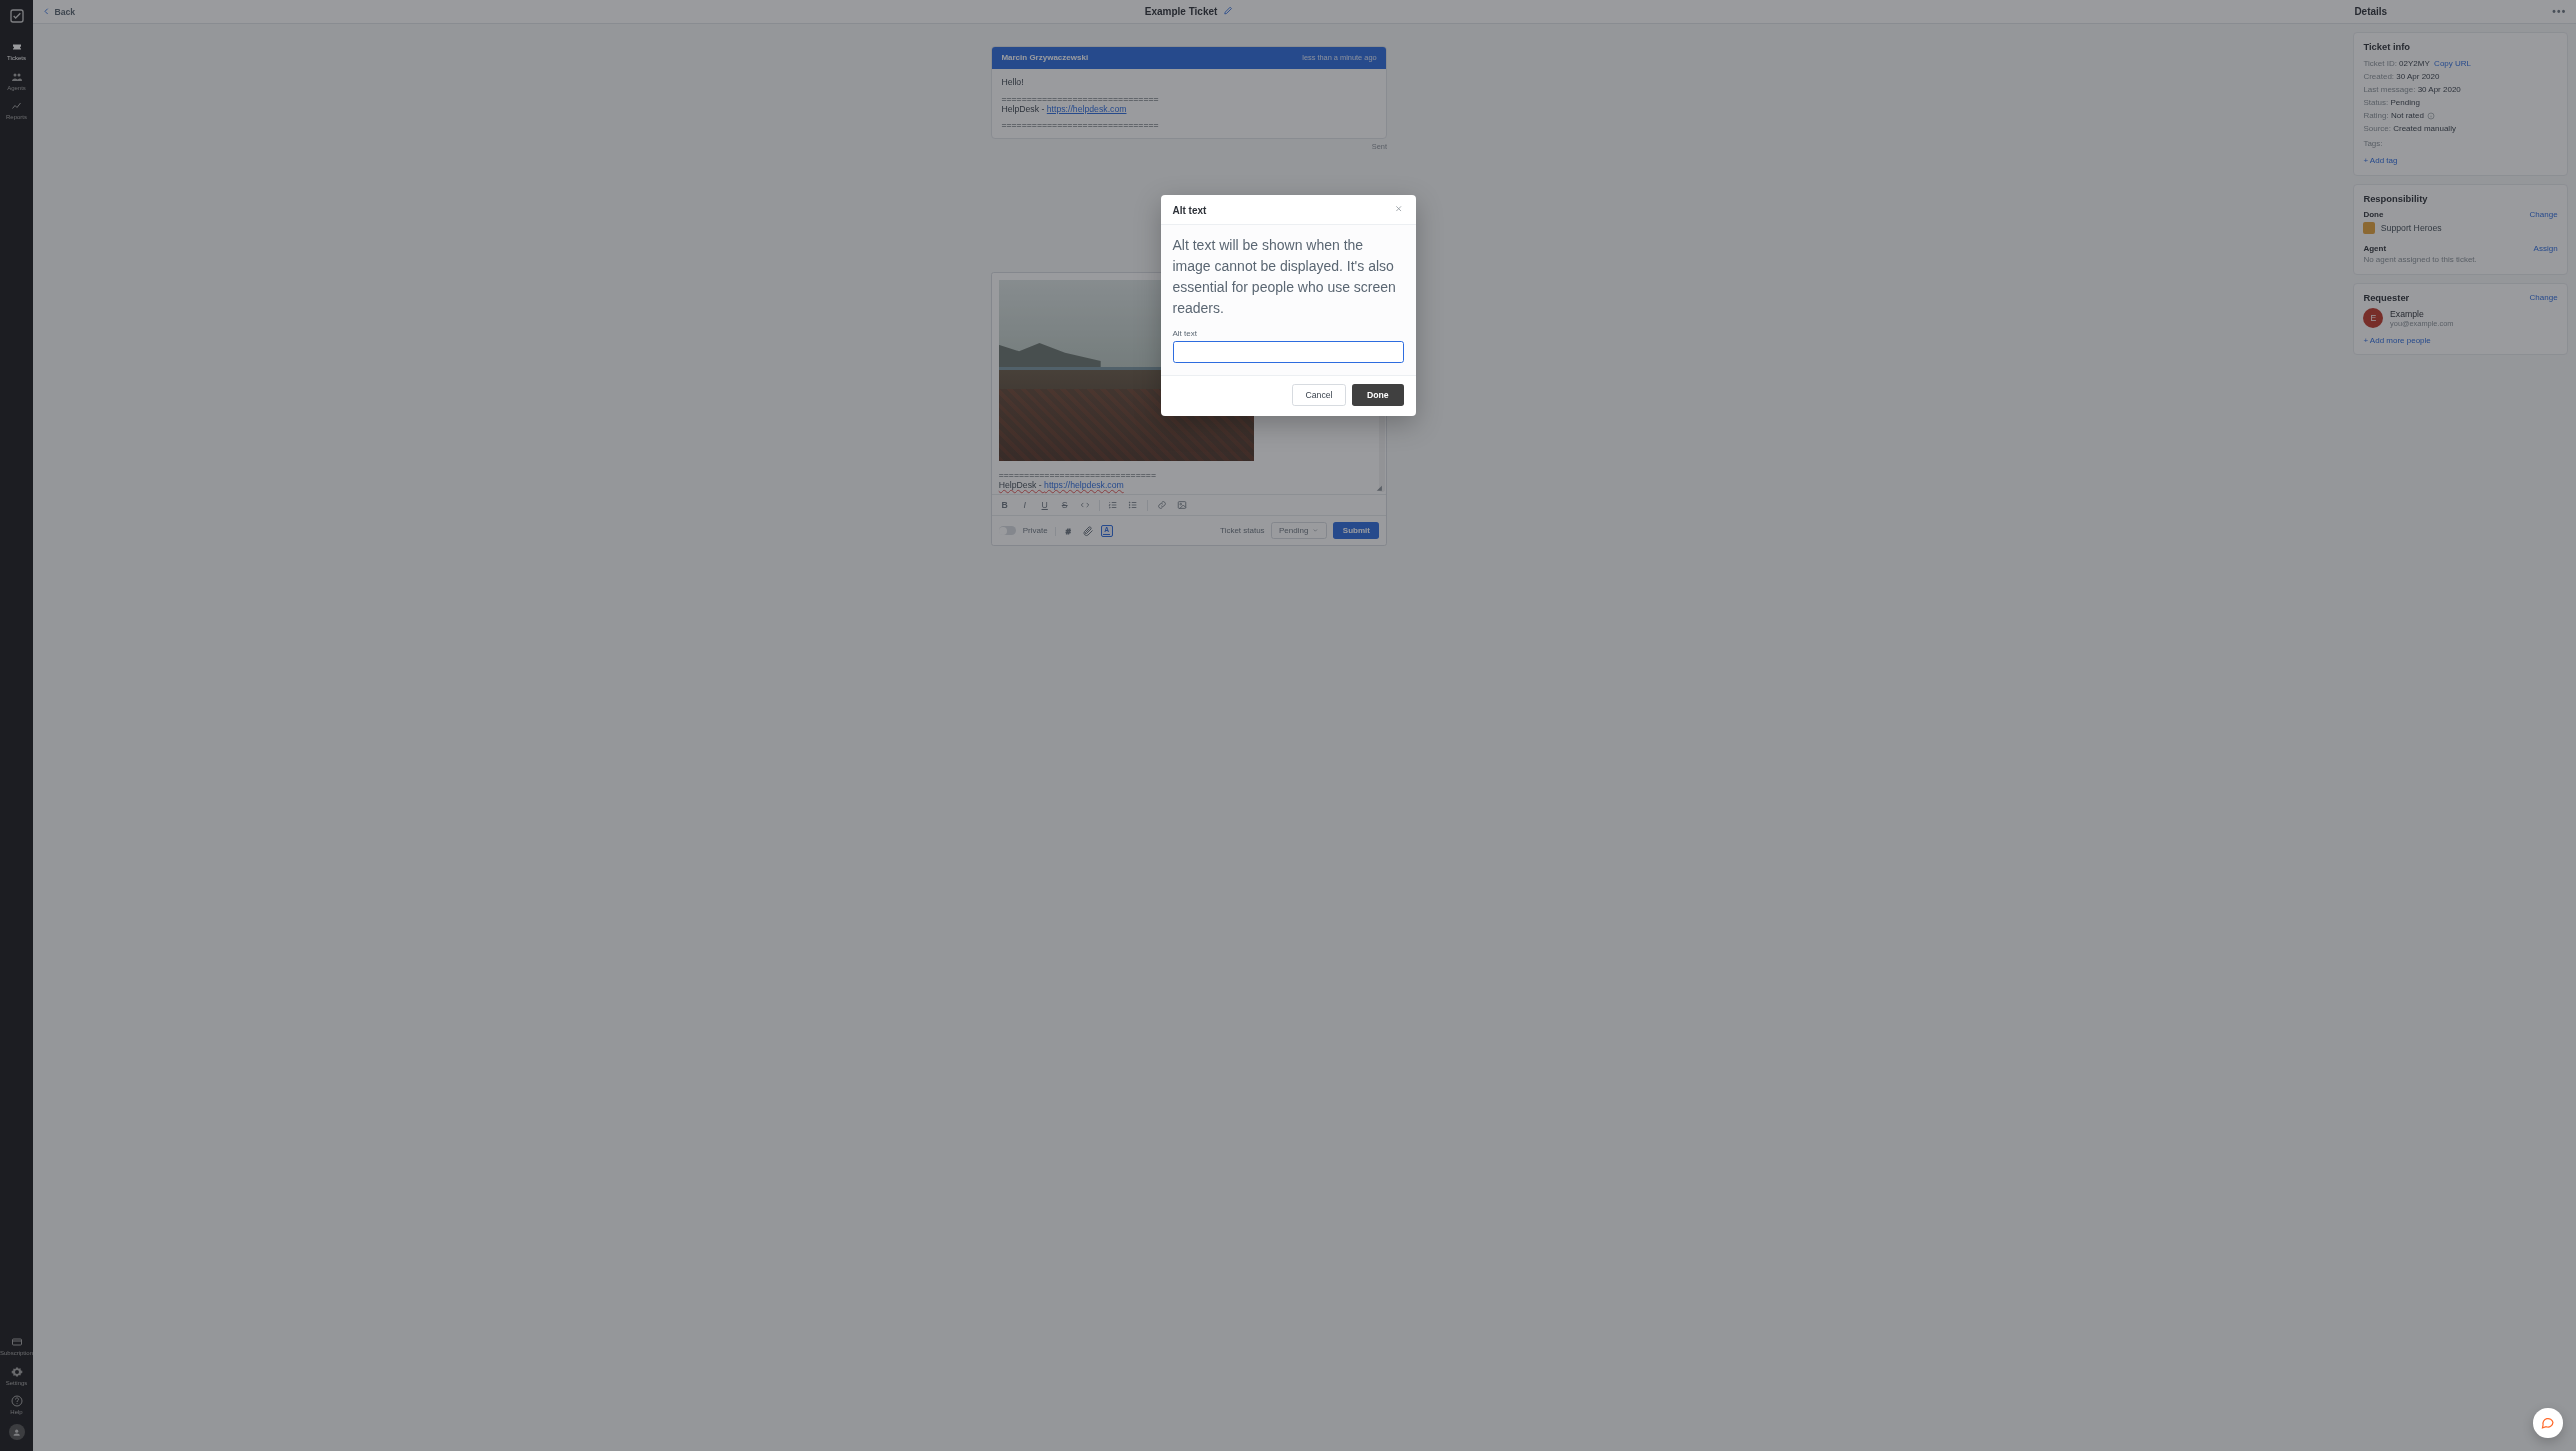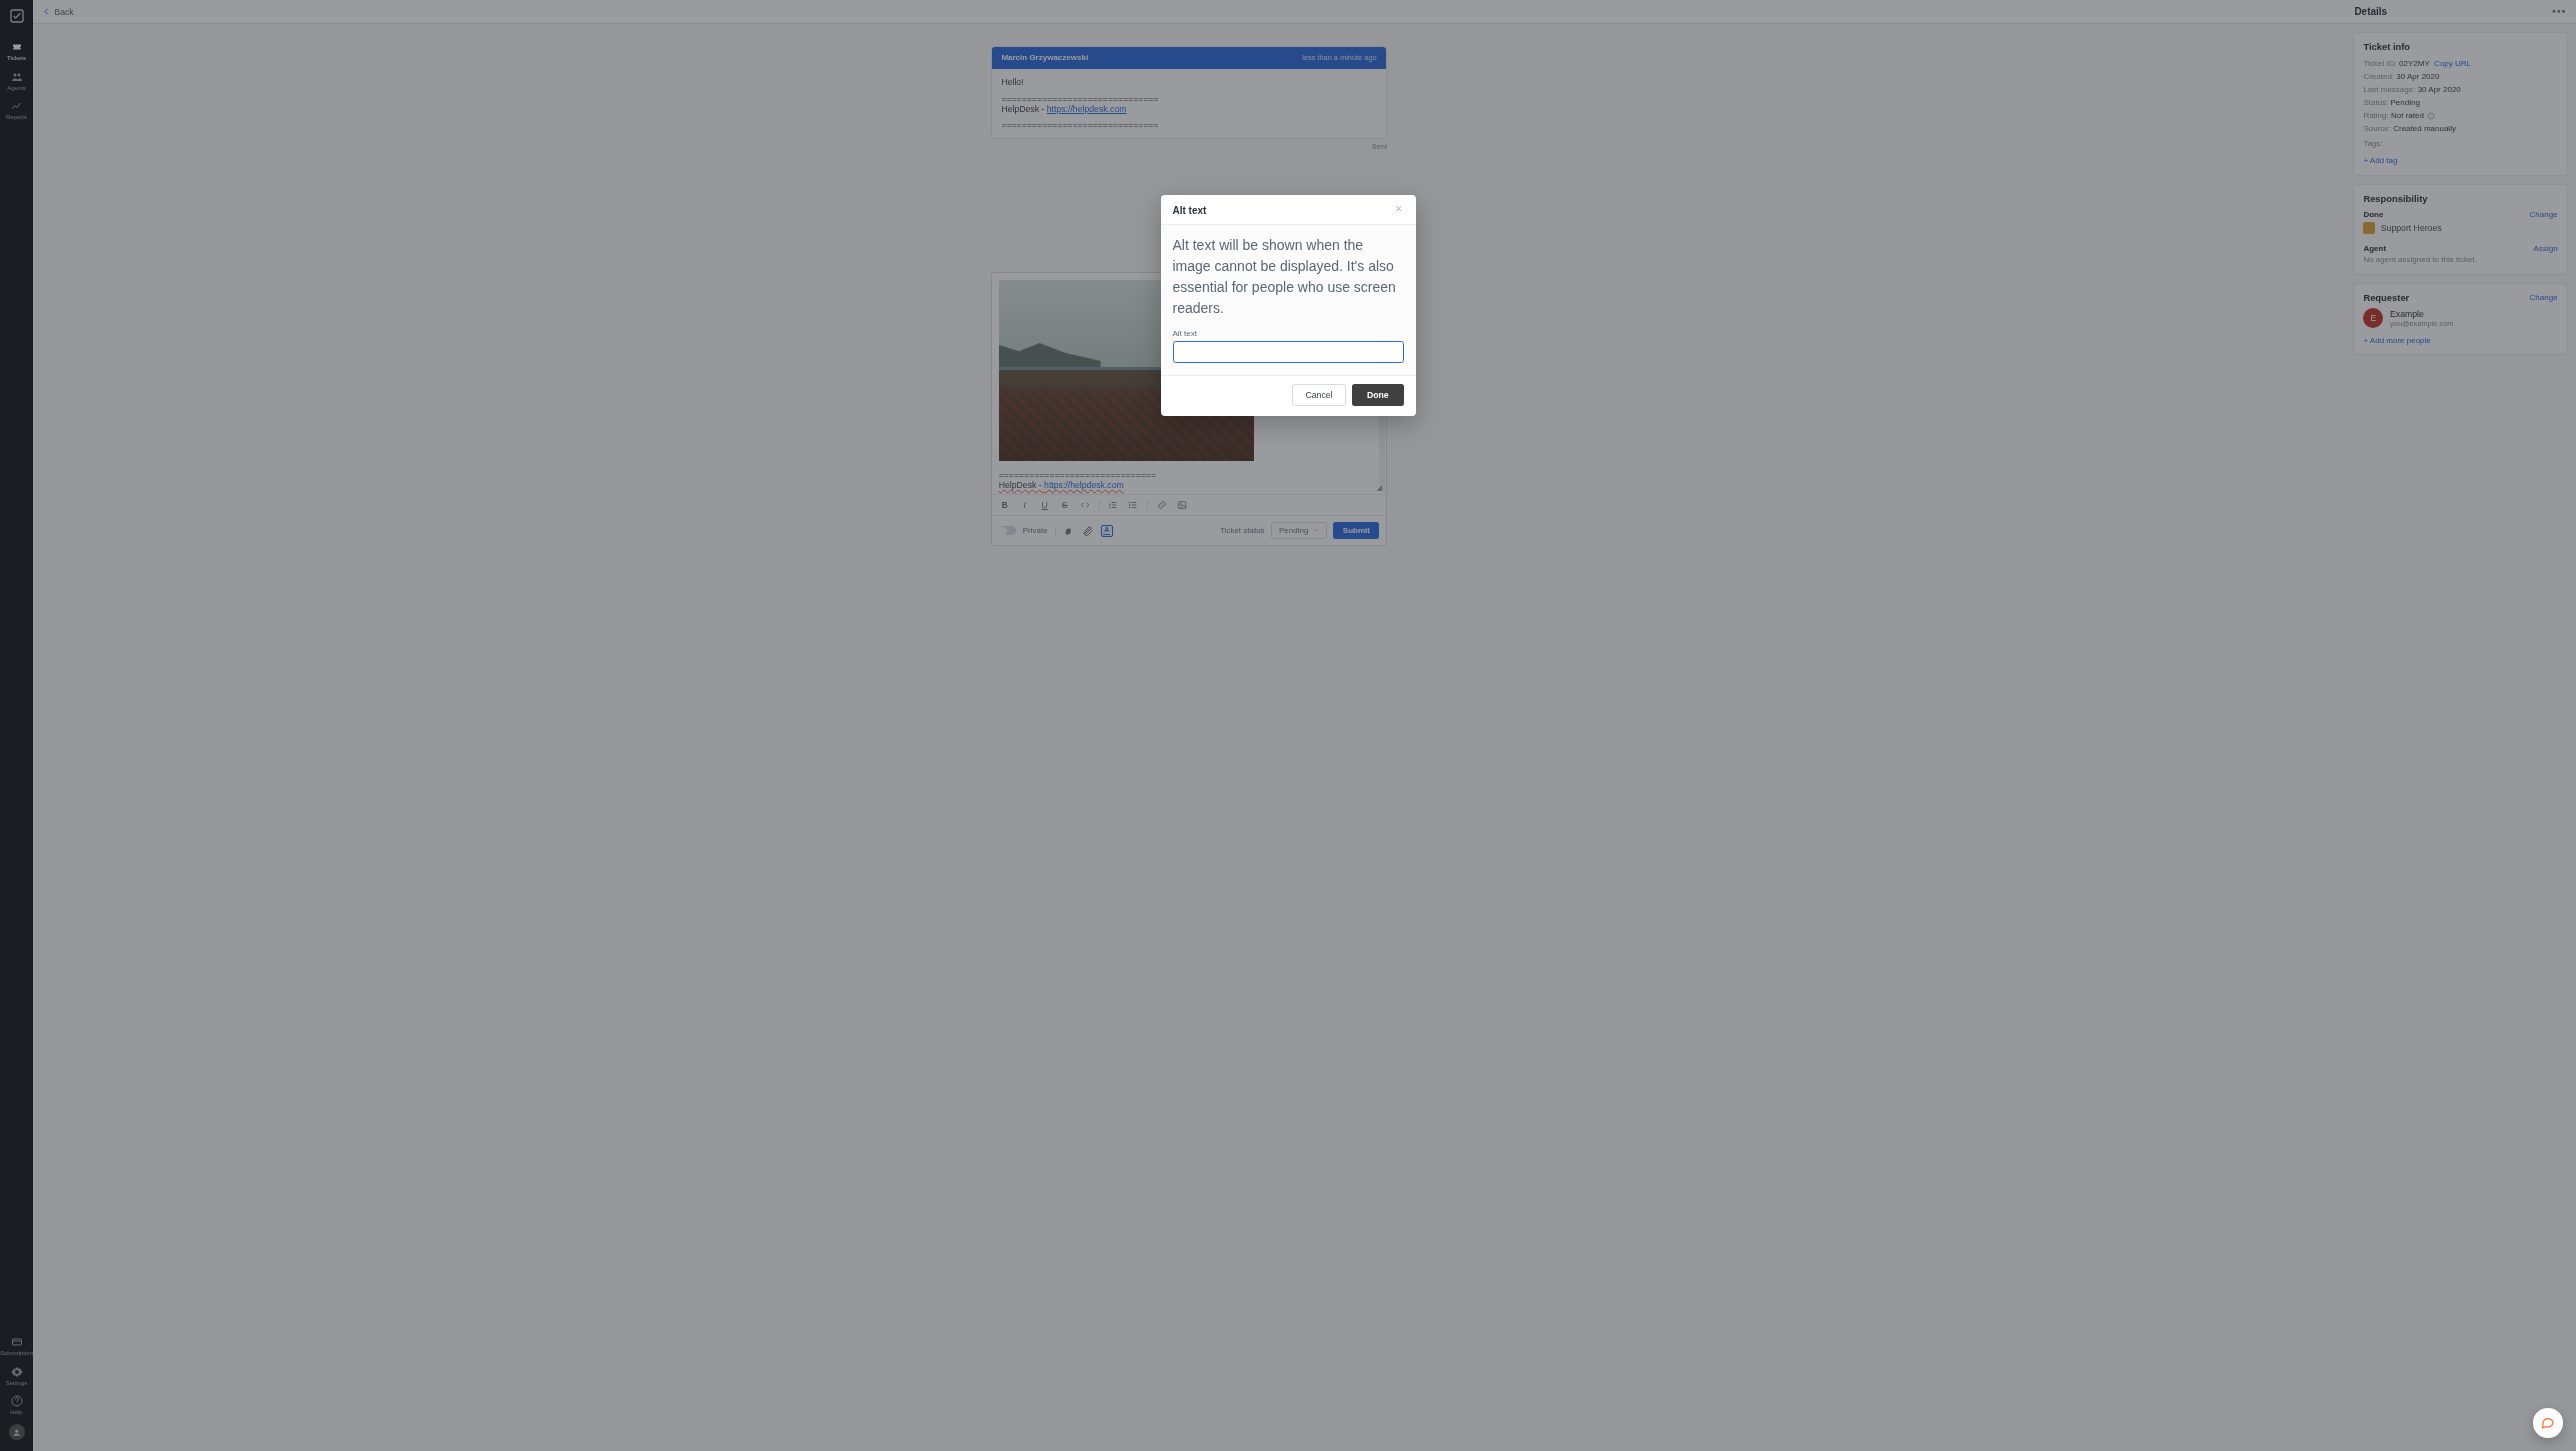--- a/index.html
+++ b/index.html
@@ -9,21 +9,21 @@
 .sidebar-logo { width: 16px; height: 16px; margin: 8px 0 12px; }
 .nav-item { display: flex; flex-direction: column; align-items: center; padding: 5.4px 0 4px; width: 100%; cursor: pointer; color: #a6a6a6; }
 .nav-item.active { color: #fff; }
 .nav-item .ico { width: 12px; height: 12px; }
 .nav-item .lbl { font-size: 6px; margin-top: 2px; }
 .nav-spacer { flex: 1; }
 .avatar-circle { width: 16px; height: 16px; border-radius: 50%; background: #555; margin-bottom: 10.7px; margin-top:5.4px; display:flex; align-items:center; justify-content:center; }
 .avatar-circle svg { width:9.4px; height:9.4px; fill:#ccc; }
 .main { flex: 1; display: flex; flex-direction: column; background: #f6f7f8; position: relative; }
 .topbar { height: 24px; display: flex; align-items: center; padding: 0 8px; border-bottom: 0.7px solid #e1e4e8; background: #fff; }
-.back-link { color: #5a6672; display: flex; align-items: flex-end; cursor: pointer; }
+.back-link { color: #5a6672; display: flex; align-items: flex-end; cursor: pointer; font-weight: bold; }
 .back-link svg { width: 10.7px; height: 10.7px; margin-right: 2.7px; }
 .topbar-title { flex: 1; text-align: center; font-size: 10px; font-weight: 600; color: #2d3138; display: flex; align-items: center; justify-content: center; }
 .topbar-title .edit-ico { margin-left: 5.4px; color: #2d6cdf; }
 .content { flex: 1; overflow-y: auto; display: flex; flex-direction: column; align-items: center; padding: 21.5px 0 13.4px; }
 .thread { width: 396px; }
 .msg-card { border: 0.7px solid #e1e4e8; border-radius: 4px; background: #fff; overflow: hidden; }
 .msg-head { background: #2d6cdf; color: #fff; padding: 6.7px 9.4px; display: flex; justify-content: space-between; font-size: 8px; }
 .msg-head .auth { font-weight: 600; }
 .msg-head .time { opacity: .85; font-size: 7.4px; }
 .msg-body { padding: 8px 9.4px; font-size: 8.7px; color: #3a424d; }
@@ -159,20 +159,28 @@
   </div>
 
   <div class="main">
     <div class="topbar">
       <div class="back-link">
         <svg viewBox="0 0 24 24" fill="none" stroke="#2d6cdf" stroke-width="2">
             <path d="M15 6l-6 6 6 6"></path>
           </svg>
         <span>Back</span>
       </div>
+      <div class="topbar-title">
+        <span>Example Ticket</span>
+        <span class="edit-ico">
+          <svg width="10.7" height="10.7" viewBox="0 0 24 24" fill="none" stroke="#2d6cdf" stroke-width="2">
+              <path d="M4 20l4-1 11-11-3-3L5 16l-1 4z"></path>
+            </svg>
+        </span>
+      </div>
       <div style="width:34px"></div>
     </div>
 
     <div class="content">
       <div class="thread">
         <div class="msg-card">
           <div class="msg-head">
             <span class="auth">Marcin Grzywaczewski</span>
             <span class="time">less than a minute ago</span>
           </div>

